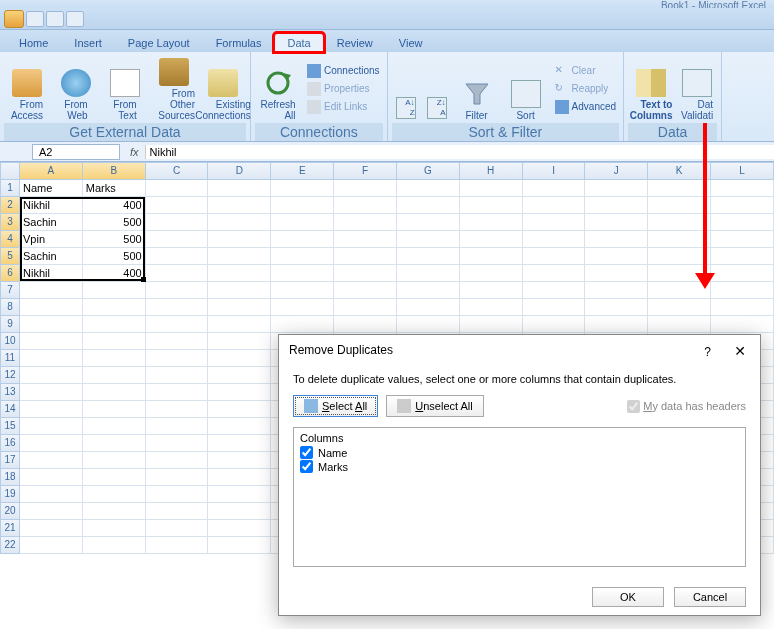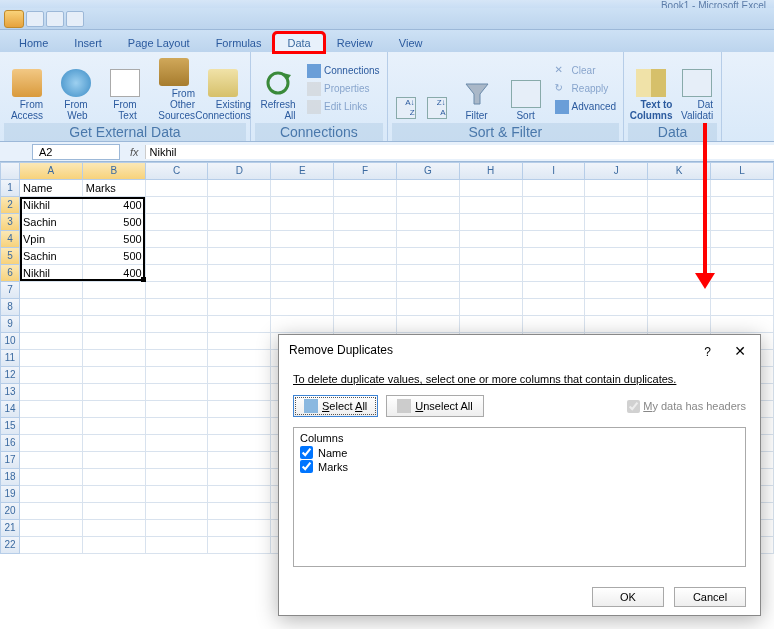--- a/index.html
+++ b/index.html
@@ -58,21 +58,21 @@
 
 .arrow { position: absolute; pointer-events: none; }
 .arrow-line { position: absolute; background: #ff0000; }
 .arrow-head { position: absolute; width: 0; height: 0; }
 
 
 .dialog { position: absolute; left: 278px; top: 334px; width: 483px; background: #fff; border: 1px solid #888; box-shadow: 0 4px 20px rgba(0,0,0,.3); }
 .dlg-title { display: flex; justify-content: space-between; align-items: flex-start; padding: 8px 10px; font-size: 12px; }
 .dlg-close { font-size: 14px; cursor: pointer; padding: 0 4px; }
 .dlg-body { padding: 6px 14px 12px; font-size: 11px; }
-.dlg-text { margin-bottom: 10px; text-decoration: underline; }
+.dlg-text { margin-bottom: 10px; }
 .dlg-row1 { display: flex; justify-content: space-between; align-items: center; margin-bottom: 10px; }
 .dlg-btns-l { display: flex; gap: 8px; }
 .dlg-btn { border: 1px solid #a9a9a9; background: linear-gradient(#fff,#eee); padding: 3px 10px; font-size: 11px; cursor: pointer; display: flex; gap: 4px; align-items: center; }
 .dlg-btn.focus { border: 1px solid #3e84d4; outline: 1px dotted #555; outline-offset: -3px; }
 .dlg-chk { display: flex; gap: 3px; align-items: center; color: #888; }
 .dlg-chk input { accent-color: #888; }
 .dlg-list { border: 1px solid #aaa; min-height: 140px; padding: 4px 6px; }
 .dlg-list-h { margin-bottom: 2px; }
 .dlg-item { display: flex; gap: 5px; align-items: center; margin: 1px 0; }
 .dlg-footer { display: flex; justify-content: flex-end; gap: 10px; padding: 8px 14px; }

